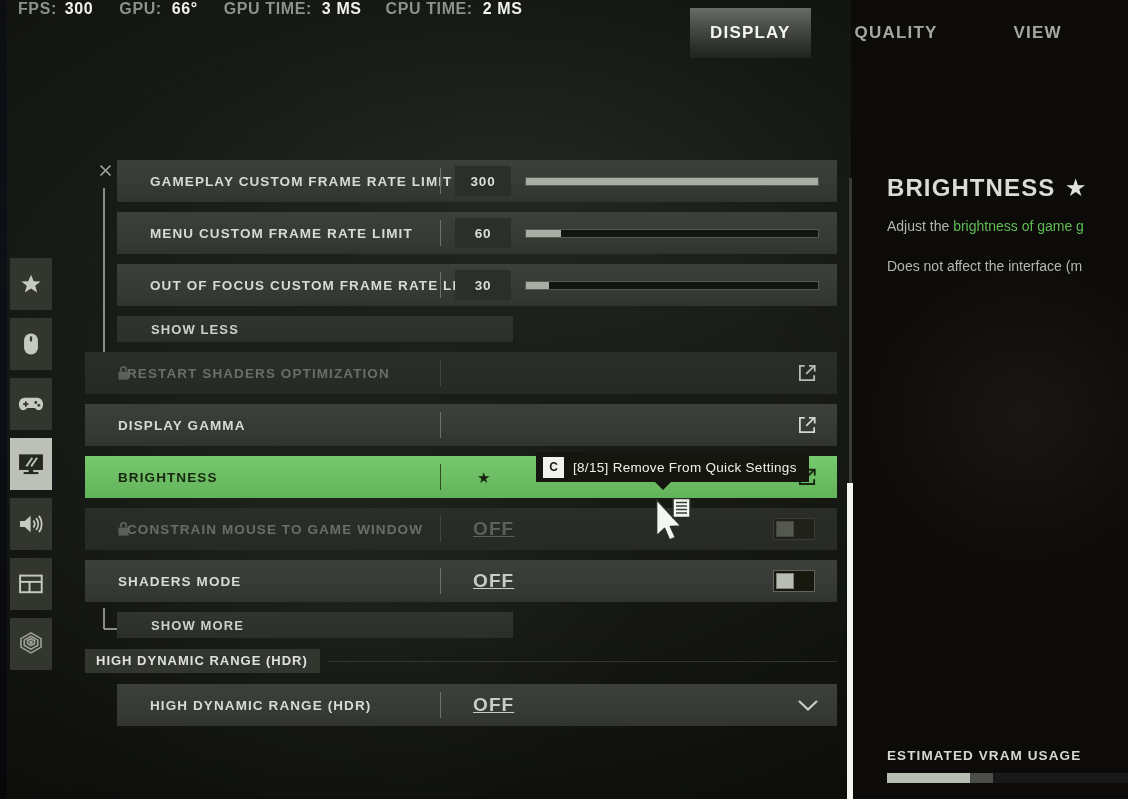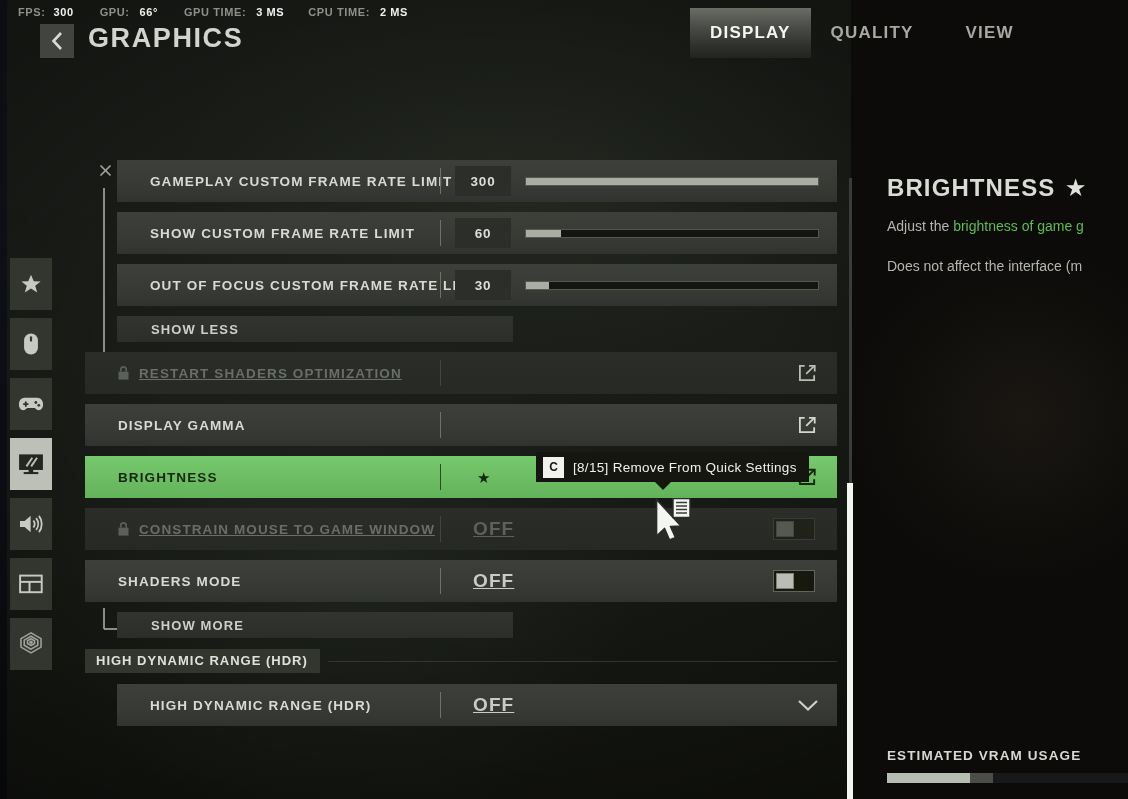--- a/index.html
+++ b/index.html
@@ -24,23 +24,23 @@
     background:linear-gradient(180deg,#14161f 0%,#0e1018 60%,#0c0d12 100%);
   }
   .bg-vignette{
     position:absolute; inset:0;
     background:radial-gradient(ellipse 900px 620px at 42% 46%, rgba(0,0,0,0) 32%, rgba(0,0,0,.55) 100%);
   }
 
   
   .perf{
     position:absolute; left:0; top:0; height:18px; width:100%;
-    display:flex; align-items:flex-end; gap:0;
+    display:flex; align-items:flex-start; gap:0;
     padding-left:18px;
-    font-size:11px; letter-spacing:.6px;
+    font-size:16px; letter-spacing:.6px;
     font-family:"Liberation Sans", sans-serif;
     z-index:40;
   }
   .perf .grp{ display:flex; align-items:baseline; }
   .perf .k{ color:#8d918b; font-weight:bold; }
   .perf .v{ color:#f0f2ee; font-weight:bold; }
   .perf .sp{ display:inline-block; }
 
   
   .header{ position:absolute; left:0; top:14px; width:100%; height:52px; z-index:30; }
@@ -52,21 +52,21 @@
     cursor:pointer;
   }
   .back-btn svg{ display:block; }
   .page-title{
     position:absolute; left:88px; top:9px;
     font-size:27px; font-weight:bold; letter-spacing:1.6px;
     color:#d2d5cf;
   }
 
   
-  .tabs{ position:absolute; left:690px; top:8px; height:50px; display:flex; align-items:stretch; z-index:30; }
+  .tabs{ position:absolute; left:690px; top:8px; height:50px; display:flex; align-items:stretch; z-index:30;gap:24px; }
   .tab{
     position:relative;
     display:flex; align-items:center; justify-content:center;
     padding:0 20px; min-width:112px; height:50px;
     font-size:17px; font-weight:bold; letter-spacing:1.2px;
     color:#a6a9a2; cursor:pointer;
   }
   .tab.active{
     color:#f4f6f2;
     background:linear-gradient(180deg,#6a6d66 0%,#4a4d47 38%,#2c2f2a 78%,#212420 100%);
@@ -87,21 +87,21 @@
   .row.green{
     background:linear-gradient(180deg,#76c96c 0%,#6cbc63 55%,#63b35b 100%);
   }
   .row-label{
     flex:0 0 auto; width:355px;
     padding-left:33px;
     font-size:13.5px; font-weight:bold; letter-spacing:1.1px;
     color:#d8dbd5; white-space:nowrap;
   }
   .row.indent .row-label{ width:323px; }
-  .row.dim .row-label{ color:#6a6e68; padding-left:54px;text-decoration:underline; }
+  .row.dim .row-label{ color:#6a6e68; padding-left:42px; }
   .row.green .row-label{ color:#17270f; }
   .lock-icon{ position:absolute; left:32px; top:50%; transform:translateY(-50%); }
   .fav-star{
     position:absolute; left:392px; top:50%; transform:translateY(-50%);
     font-size:15px; line-height:1; color:#17270f;
   }
   .divider{
     width:1px; height:26px; background:#6e726b; flex:0 0 auto;
   }
   .row.dim .divider{ background:#43463f; }
@@ -317,28 +317,20 @@
       <span class="v">3 MS</span>
     </div>
     <span class="sp" style="width:24px"></span>
     <div class="grp">
       <span class="k">CPU TIME:</span>
       <span class="sp" style="width:10px"></span>
       <span class="v">2 MS</span>
     </div>
   </div>
 
-  <div class="header">
-    <div class="back-btn">
-      <svg width="14" height="20" viewBox="0 0 14 20">
-        <polyline points="11,2 3.5,10 11,18" fill="none" stroke="#d8dbd5" stroke-width="2.6"></polyline>
-      </svg>
-    </div>
-    <div class="page-title">GRAPHICS</div>
-  </div>
 
   <div class="tabs">
     <div class="tab active">DISPLAY</div>
     <div class="tab">QUALITY</div>
     <div class="tab">VIEW</div>
   </div>
 
   <div class="rail">
     <div class="rail-item">
       <svg width="22" height="22" viewBox="0 0 24 24">
@@ -414,21 +406,21 @@
       <div class="divider"></div>
       <div class="row-right">
         <div class="val-box">300</div>
         <div class="slider">
           <div class="fill" style="width:100%"></div>
         </div>
       </div>
     </div>
 
     <div class="row indent">
-      <div class="row-label">SHOW CUSTOM FRAME RATE LIMIT</div>
+      <div class="row-label">MENU CUSTOM FRAME RATE LIMIT</div>
       <div class="divider"></div>
       <div class="row-right">
         <div class="val-box">60</div>
         <div class="slider">
           <div class="fill" style="width:12%"></div>
         </div>
       </div>
     </div>
 
     <div class="row indent">

